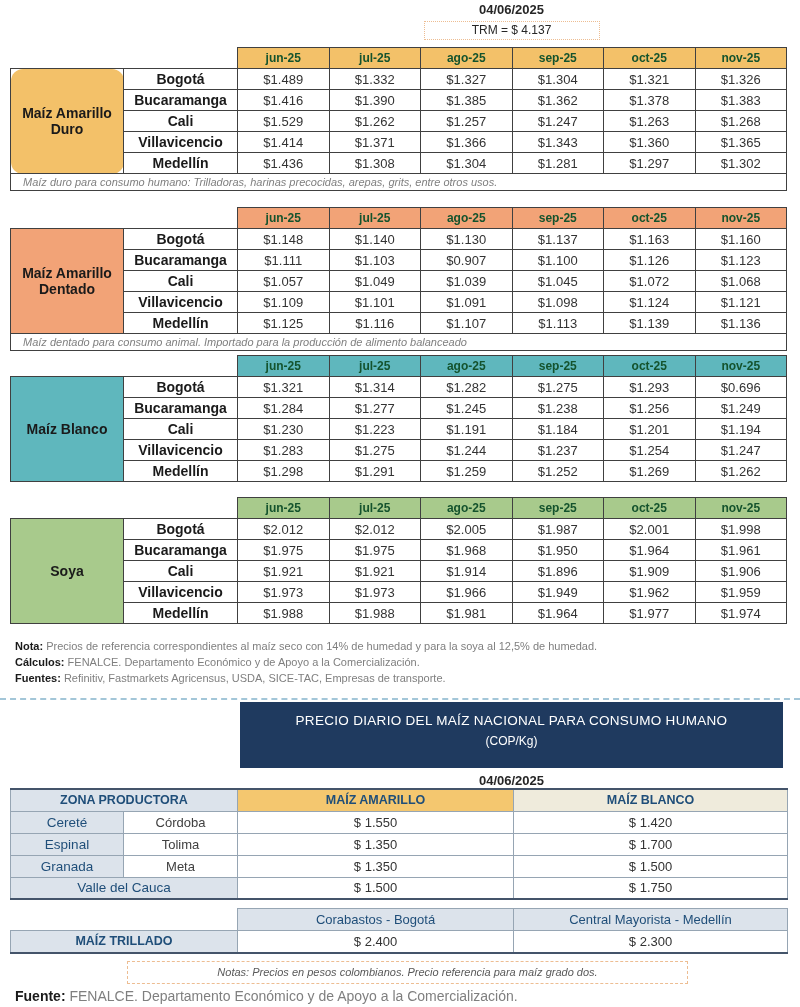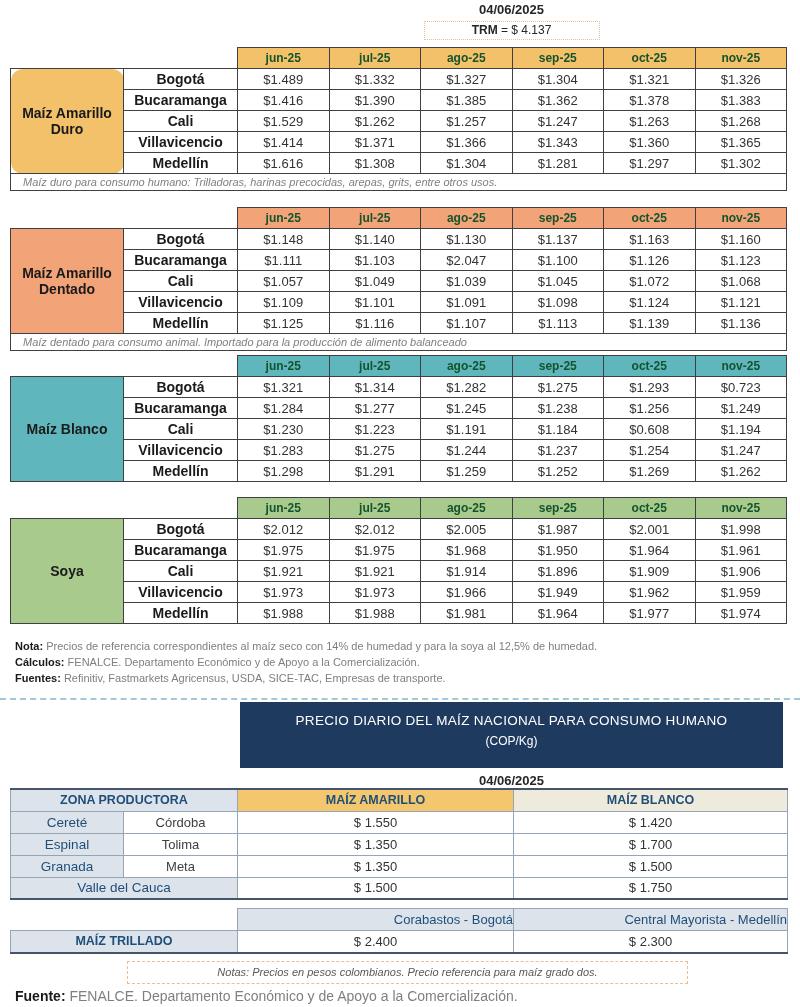--- a/index.html
+++ b/index.html
@@ -5,21 +5,21 @@
   *{margin:0;padding:0;box-sizing:border-box;}
   html,body{background:#fff;}
   .page{position:relative;width:800px;height:1007px;background:#fff;
         font-family:"Liberation Sans","DejaVu Sans",sans-serif;overflow:hidden;}
 
   
   .top-header{position:absolute;left:237px;top:2px;width:549px;text-align:center;}
   .rdate{font-size:13px;font-weight:bold;color:#262626;}
   .trm-box{display:inline-block;margin-top:4px;width:176px;height:19px;line-height:17px;
            border:1px dotted #EDBD92;font-size:12px;color:#262626;}
-  .trm-box .trm-label{font-weight:bold;}
+  .trm-box .trm-label{font-weight:normal;}
 
   
   .price-table{position:absolute;left:10px;width:777px;border-collapse:collapse;table-layout:fixed;}
   .price-table td,.price-table th{border:1px solid #404040;height:21px;padding:0;
            text-align:center;vertical-align:middle;}
   .price-table .spacer{border:none;background:#fff;}
   .price-table .month{font-size:12px;font-weight:bold;color:#14532d;}
   .price-table .cat{font-size:14px;font-weight:bold;color:#1a1a1a;padding:0 6px;}
   .price-table .city{font-size:14px;font-weight:bold;color:#1a1a1a;background:#fff;}
   .price-table .val{font-size:13px;color:#333;background:#fff;font-weight:normal;}
@@ -49,21 +49,21 @@
   .zona-table .bl-h{background:#EFEBDC;}
   .zona-table .zone{background:#DCE3EB;color:#1F4E79;font-size:13.5px;margin-left:34px;}
   .zona-table .dept{color:#404040;font-size:13px;background:#fff;}
   .zona-table .zval{color:#333;font-size:13px;background:#fff;}
 
   
   .trillado-table{position:absolute;left:10px;top:908px;width:777px;border-collapse:collapse;
            table-layout:fixed;}
   .trillado-table th,.trillado-table td{border:1px solid #96A5B3;height:22px;text-align:center;padding:0;}
   .trillado-table .spacer{border:none;background:#fff;}
-  .trillado-table .market{background:#DCE3EB;color:#1F4E79;font-size:13px;font-weight:normal;text-align:right;}
+  .trillado-table .market{background:#DCE3EB;color:#1F4E79;font-size:13px;font-weight:normal;}
   .trillado-table .tlabel{background:#DCE3EB;color:#1F4E79;font-size:12.5px;font-weight:bold;
            border-bottom:2px solid #44546A;}
   .trillado-table .tval{color:#333;font-size:13px;background:#fff;border-bottom:2px solid #44546A;}
 
   .notas-box{position:absolute;left:127px;top:961px;width:561px;height:23px;
            border:1px dashed #EDBD92;text-align:center;font-size:11px;font-style:italic;
            color:#595959;line-height:21px;}
   .fuente{position:absolute;left:15px;top:988px;font-size:14px;color:#7f7f7f;text-align:right;}
   .fuente b{color:#1a1a1a;}
 </style>
@@ -131,21 +131,21 @@
             <th class="city">Villavicencio</th>
             <td class="val">$1.414</td>
             <td class="val">$1.371</td>
             <td class="val">$1.366</td>
             <td class="val">$1.343</td>
             <td class="val">$1.360</td>
             <td class="val">$1.365</td>
           </tr>
           <tr>
             <th class="city">Medellín</th>
-            <td class="val">$1.616</td>
+            <td class="val">$1.436</td>
             <td class="val">$1.308</td>
             <td class="val">$1.304</td>
             <td class="val">$1.281</td>
             <td class="val">$1.297</td>
             <td class="val">$1.302</td>
           </tr>
           <tr>
             <td class="tnote" colspan="8">Maíz duro para consumo humano: Trilladoras, harinas precocidas, arepas, grits, entre otros usos.</td>
           </tr>
         </tbody>
@@ -178,21 +178,21 @@
             <td class="val">$1.140</td>
             <td class="val">$1.130</td>
             <td class="val">$1.137</td>
             <td class="val">$1.163</td>
             <td class="val">$1.160</td>
           </tr>
           <tr>
             <th class="city">Bucaramanga</th>
             <td class="val">$1.111</td>
             <td class="val">$1.103</td>
-            <td class="val">$2.047</td>
+            <td class="val">$0.907</td>
             <td class="val">$1.100</td>
             <td class="val">$1.126</td>
             <td class="val">$1.123</td>
           </tr>
           <tr>
             <th class="city">Cali</th>
             <td class="val">$1.057</td>
             <td class="val">$1.049</td>
             <td class="val">$1.039</td>
             <td class="val">$1.045</td>
@@ -244,38 +244,38 @@
             <th class="month" style="background: rgb(95, 183, 189);">nov-25</th>
           </tr>
           <tr>
             <th class="cat" rowspan="5" style="background: rgb(95, 183, 189);">Maíz Blanco</th>
             <th class="city">Bogotá</th>
             <td class="val">$1.321</td>
             <td class="val">$1.314</td>
             <td class="val">$1.282</td>
             <td class="val">$1.275</td>
             <td class="val">$1.293</td>
-            <td class="val">$0.723</td>
+            <td class="val">$0.696</td>
           </tr>
           <tr>
             <th class="city">Bucaramanga</th>
             <td class="val">$1.284</td>
             <td class="val">$1.277</td>
             <td class="val">$1.245</td>
             <td class="val">$1.238</td>
             <td class="val">$1.256</td>
             <td class="val">$1.249</td>
           </tr>
           <tr>
             <th class="city">Cali</th>
             <td class="val">$1.230</td>
             <td class="val">$1.223</td>
             <td class="val">$1.191</td>
             <td class="val">$1.184</td>
-            <td class="val">$0.608</td>
+            <td class="val">$1.201</td>
             <td class="val">$1.194</td>
           </tr>
           <tr>
             <th class="city">Villavicencio</th>
             <td class="val">$1.283</td>
             <td class="val">$1.275</td>
             <td class="val">$1.244</td>
             <td class="val">$1.237</td>
             <td class="val">$1.254</td>
             <td class="val">$1.247</td>

